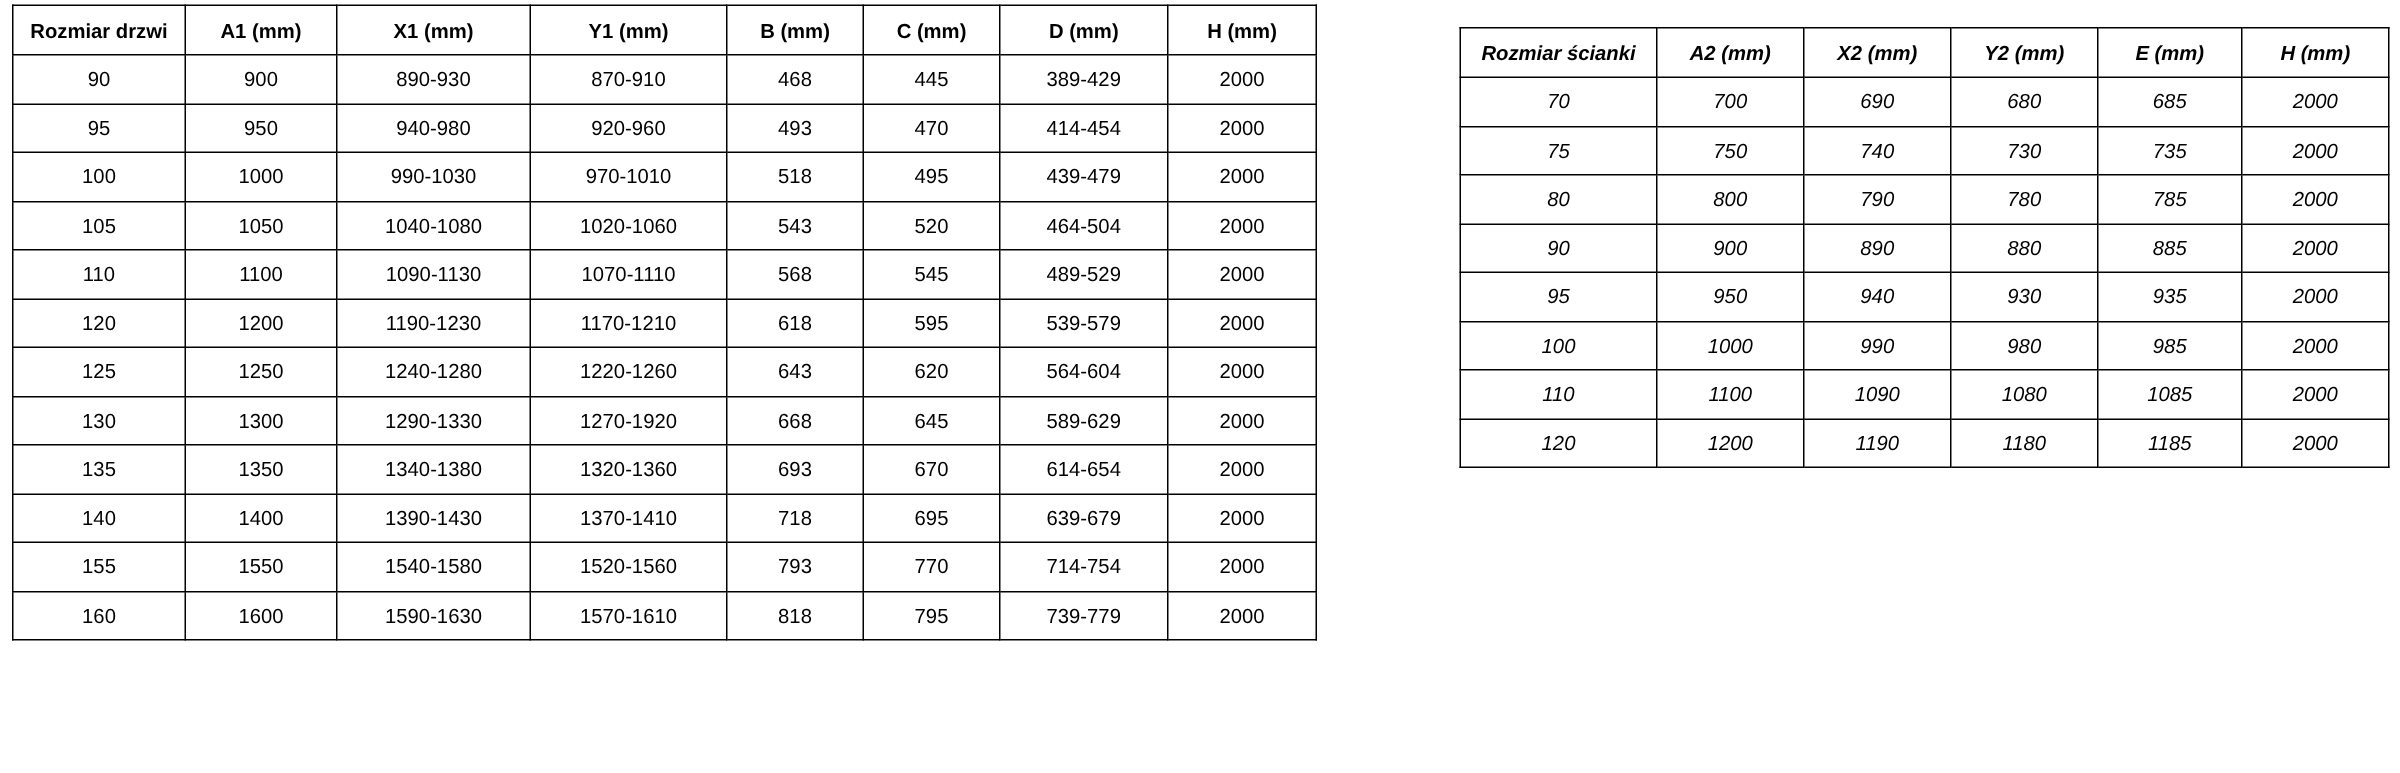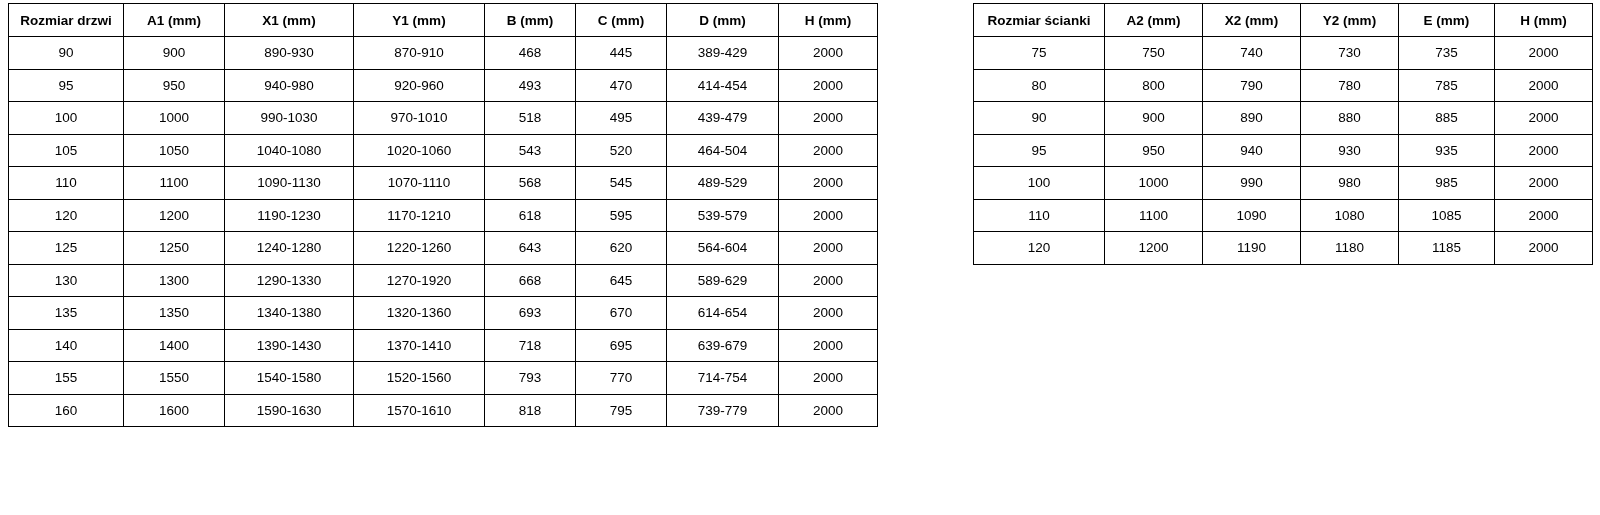--- a/index.html
+++ b/index.html
@@ -23,21 +23,22 @@
   }
   .table-wrap {
     flex: 0 0 auto;
   }
   .table-wrap.left {
     margin-left: 8px;
     margin-top: 3px;
   }
   .table-wrap.right {
     margin-left: 95px;
-    margin-top: 3px;
+    margin-top: 18px;
+    font-style: italic;
   }
   table {
     border-collapse: collapse;
     table-layout: fixed;
   }
   table td, table th {
     border: 1px solid #000000;
     text-align: center;
     vertical-align: middle;
     font-size: 13.5px;
@@ -236,20 +237,28 @@
           <th>Rozmiar ścianki</th>
           <th>A2 (mm)</th>
           <th>X2 (mm)</th>
           <th>Y2 (mm)</th>
           <th>E (mm)</th>
           <th>H (mm)</th>
         </tr>
       </thead>
       <tbody>
         <tr>
+          <td>70</td>
+          <td>700</td>
+          <td>690</td>
+          <td>680</td>
+          <td>685</td>
+          <td>2000</td>
+        </tr>
+        <tr>
           <td>75</td>
           <td>750</td>
           <td>740</td>
           <td>730</td>
           <td>735</td>
           <td>2000</td>
         </tr>
         <tr>
           <td>80</td>
           <td>800</td>

